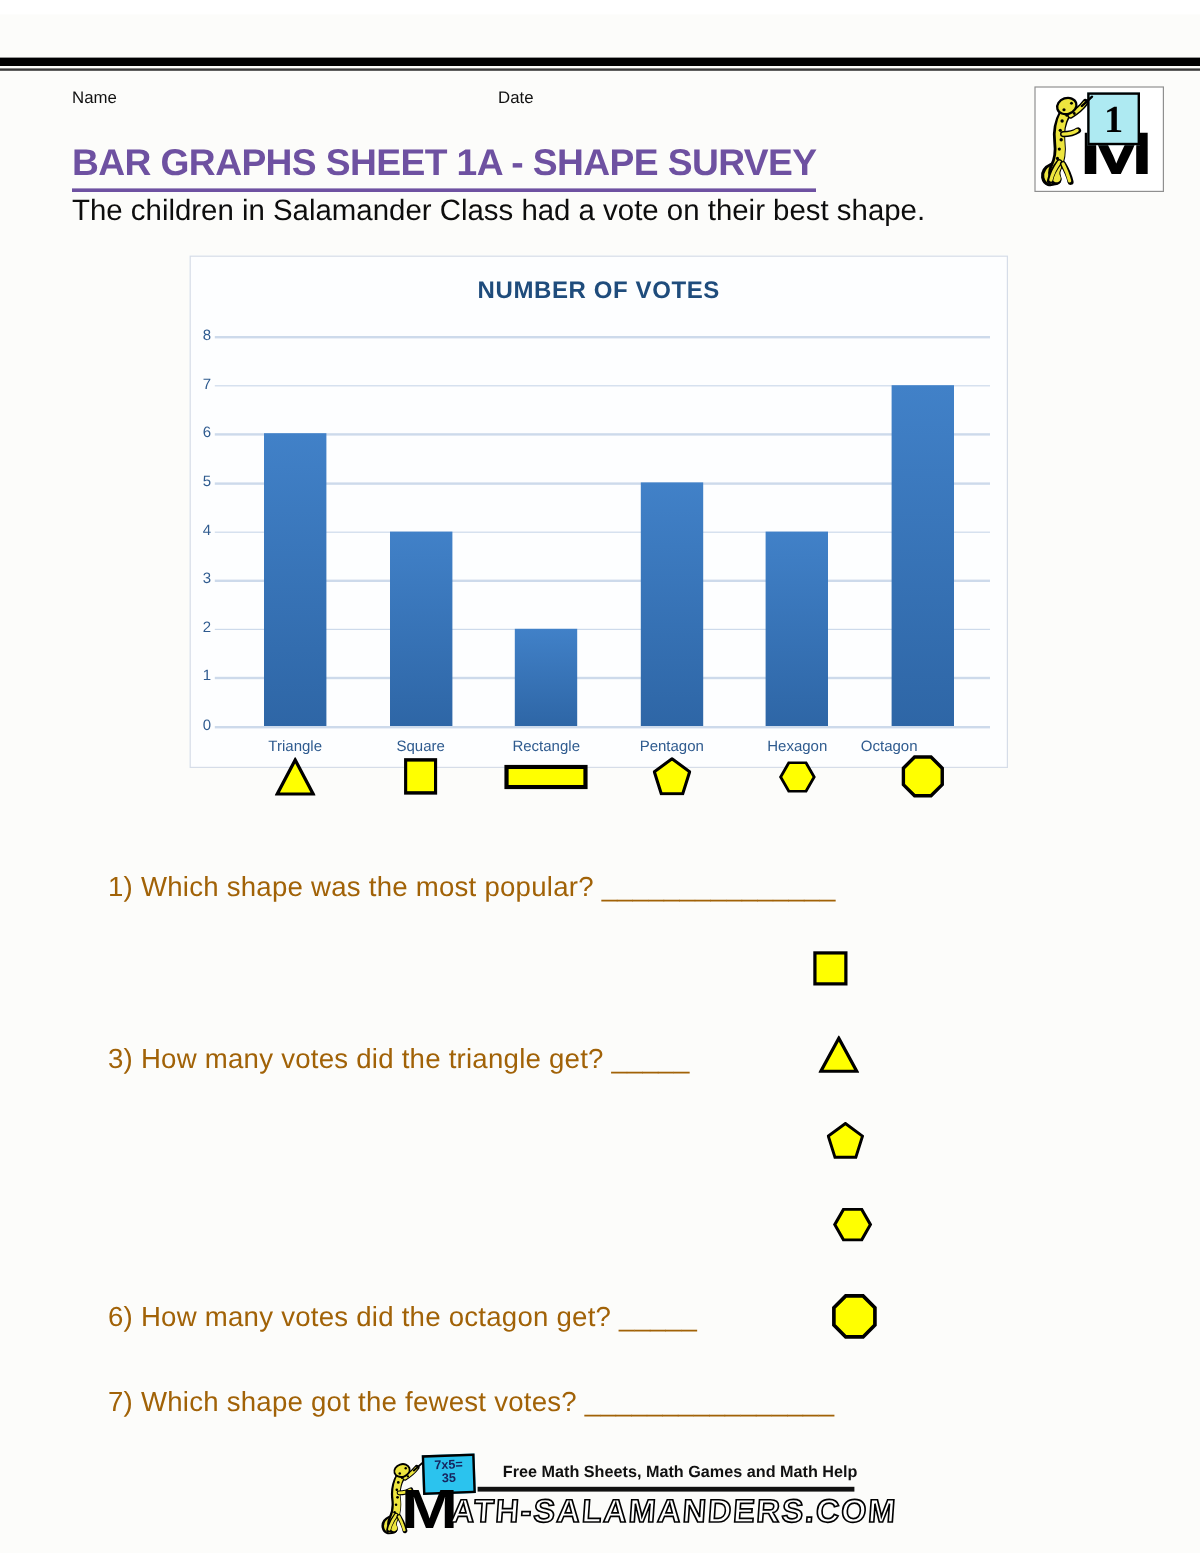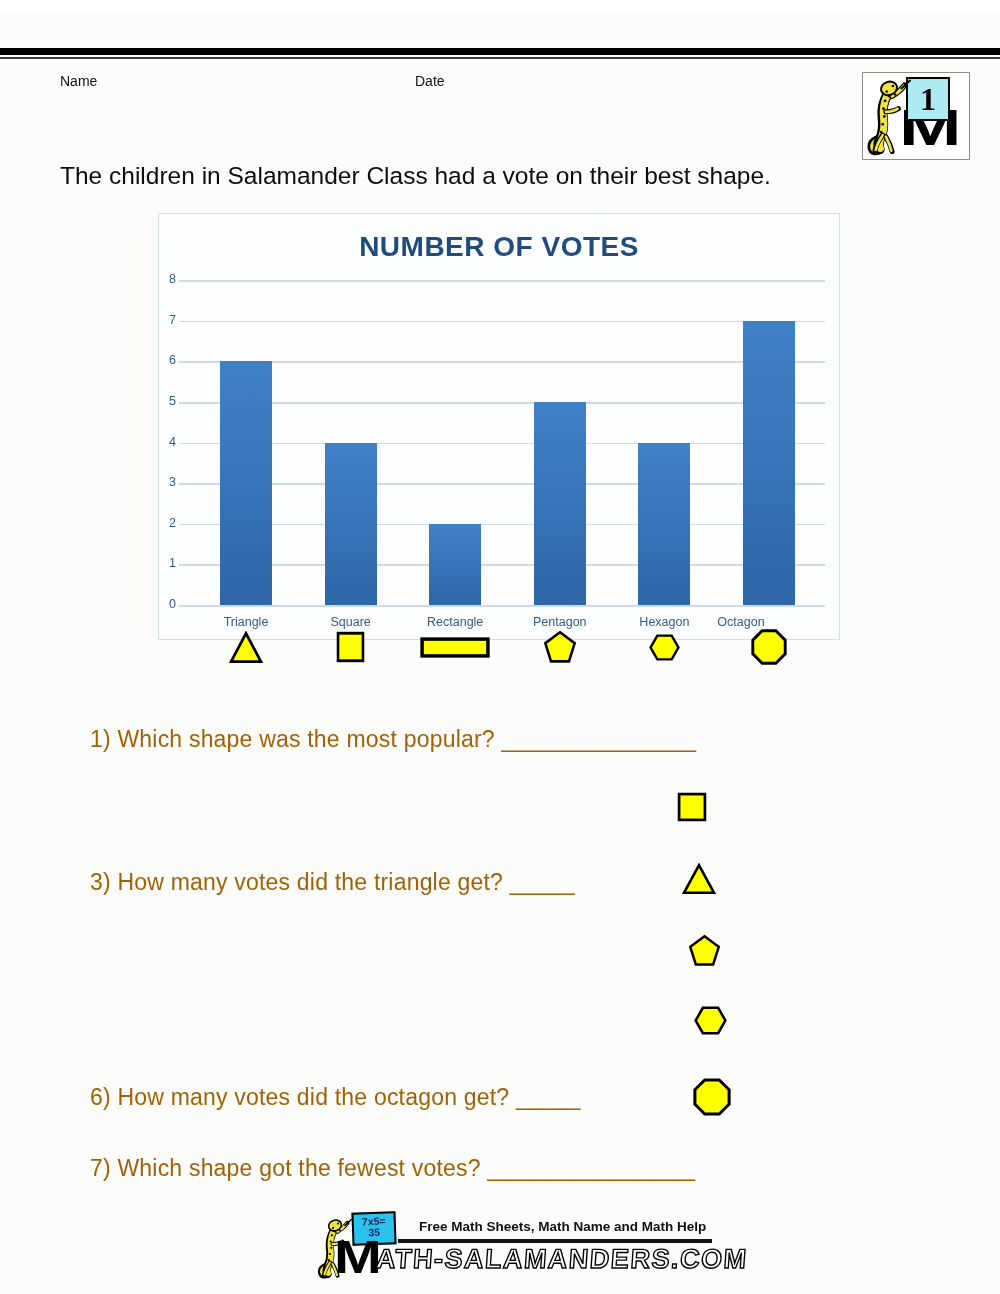--- a/index.html
+++ b/index.html
@@ -27,21 +27,21 @@
   .badge-salamander { position:absolute; left:2px; top:6px; width:48px; height:78px; }
 
   .page-title { position:absolute; left:60px; top:106px; font-size:31px; font-weight:bold;
     color:#6e51a1; letter-spacing:-0.5px; border-bottom:3px solid #6e51a1; padding-bottom:3px; }
   .intro-text { position:absolute; left:60px; top:150px; font-size:24.5px; color:#0d0d0d; }
 
   
   .chart-box { position:absolute; left:158px; top:201px; width:682px; height:427px;
     background:#fdfeff; border:1.5px solid #d6dde8; }
   .chart-title { position:absolute; left:0; top:17px; width:100%; text-align:center;
-    font-size:28px; font-weight:bold; color:#1f4c7c; letter-spacing:0.5px; }
+    font-size:20px; font-weight:bold; color:#1f4c7c; letter-spacing:0.5px; }
   .grid-line { position:absolute; height:1.5px; background:#cddaeb; left:20px; width:646px; }
   .y-tick { position:absolute; left:0; width:17px; text-align:right; font-size:12.5px; color:#2f5b8f; }
   .bar { position:absolute; width:52px; }
   .cat-label { position:absolute; top:401px; width:104px; text-align:center; font-size:12.5px; color:#2f5b8f; }
   .cat-shape { position:absolute; display:flex; justify-content:center; align-items:center; }
 
   
   .q-row { position:absolute; left:90px; width:820px; height:36px; font-size:23px; color:#a16207; }
   .q-text { white-space:nowrap; letter-spacing:0.2px; }
   .q-shape { position:absolute; top:-6px; }
@@ -99,20 +99,21 @@
   <circle cx="24" cy="48" r="1.8"></circle>
               <circle cx="22" cy="58" r="1.7"></circle>
               <circle cx="20" cy="68" r="1.7"></circle>
   <circle cx="38" cy="20" r="1.5"></circle>
               <circle cx="30" cy="22" r="1.5"></circle>
  </g>
 </g>
         </svg></div>
   </div>
 
+  <div class="page-title">BAR GRAPHS SHEET 1A - SHAPE SURVEY</div>
   <div class="intro-text">The children in Salamander Class had a vote on their best shape.</div>
 
   <div class="chart-box">
     <div class="chart-title">NUMBER OF VOTES</div>
     <div id="plot">
         <div class="grid-line" style="top:391px"></div>
         <div class="y-tick" style="top:383px">0</div>
         <div class="grid-line" style="top:350.4px"></div>
         <div class="y-tick" style="top:342.4px">1</div>
         <div class="grid-line" style="top:309.8px"></div>
@@ -250,17 +251,17 @@
   <circle cx="38" cy="20" r="1.5"></circle>
             <circle cx="30" cy="22" r="1.5"></circle>
  </g>
 </g>
       </svg></div>
   <div class="footer-board">
     <div>7x5=</div>
     <div>35</div>
   </div>
   <div class="footer-m">M</div>
-  <div class="footer-tagline">Free Math Sheets, Math Name and Math Help</div>
+  <div class="footer-tagline">Free Math Sheets, Math Games and Math Help</div>
   <div class="footer-divider"></div>
   <div class="footer-site">ATH-SALAMANDERS.COM</div>
 
 </div>
 
 </body></html>

